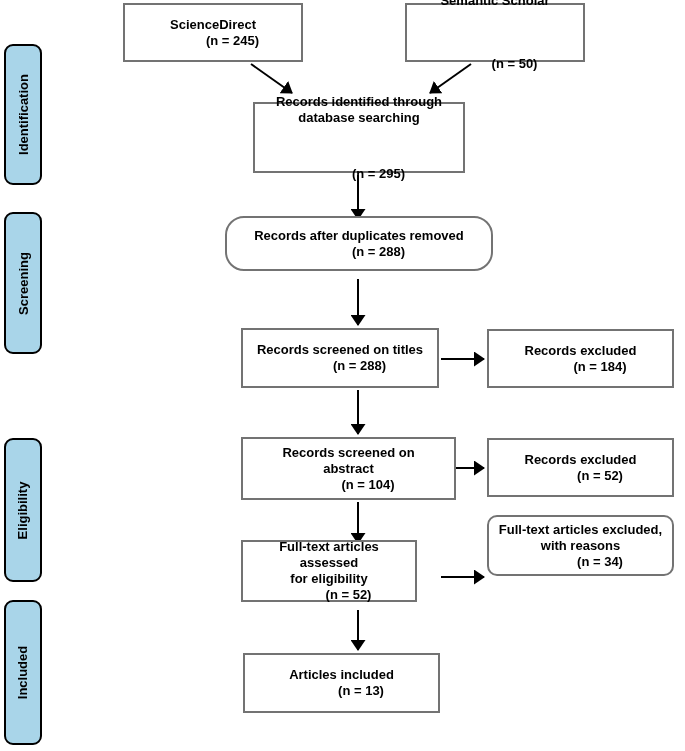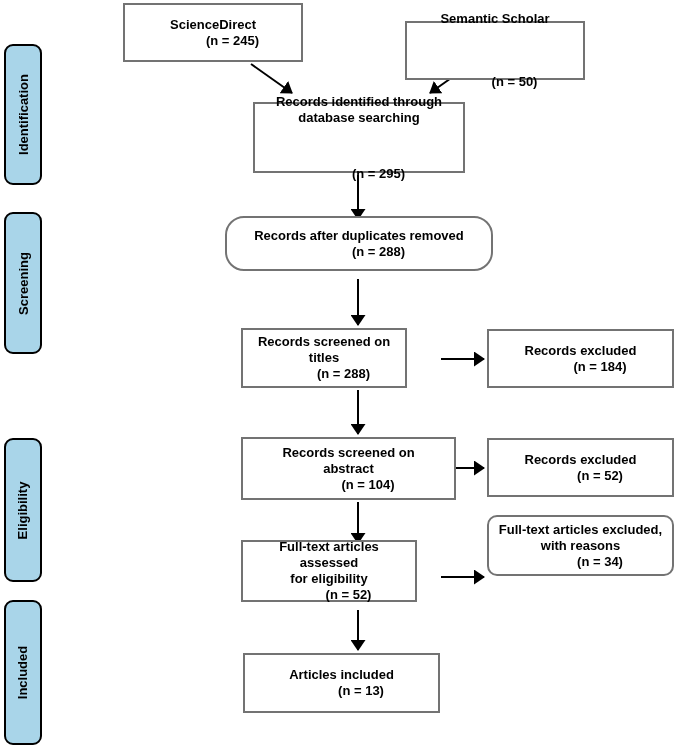--- a/index.html
+++ b/index.html
@@ -57,24 +57,24 @@
     font-size: 13px;
     font-weight: bold;
   }
   
   .s-identification { left: 4px;  top: 44px;  width: 38px; height: 141px; }
   .s-screening      { left: 4px;  top: 212px; width: 38px; height: 142px; }
   .s-eligibility    { left: 4px;  top: 438px; width: 38px; height: 144px; }
   .s-included       { left: 4px;  top: 600px; width: 38px; height: 145px; }
   
   .b-sciencedirect  { left: 123px; top: 3px;   width: 180px; height: 59px; }
-  .b-semanticscholar{ left: 405px; top: 21px;   width: 180px; height: 59px; gap: 47px; }
+  .b-semanticscholar{ left: 405px; top: 3px;   width: 180px; height: 59px; gap: 47px; }
   .b-identified     { left: 253px; top: 102px; width: 212px; height: 71px; gap: 40px; }
   .b-duplicates     { left: 225px; top: 216px; width: 268px; height: 55px; border-radius: 19px; }
-  .b-titles         { left: 241px; top: 328px; width: 166px; height: 60px; }
+  .b-titles         { left: 241px; top: 328px; width: 198px; height: 60px; }
   .b-excluded-titles{ left: 487px; top: 329px; width: 187px; height: 59px; }
   .b-abstract       { left: 241px; top: 437px; width: 215px; height: 63px; }
   .b-excluded-abs   { left: 487px; top: 438px; width: 187px; height: 59px; }
   .b-fulltext       { left: 241px; top: 540px; width: 176px; height: 62px; }
   .b-excluded-ft    { left: 487px; top: 515px; width: 187px; height: 61px; border-radius: 10px; }
   .b-included       { left: 243px; top: 653px; width: 197px; height: 60px; }
 </style>
 </head>
 <body>
 

